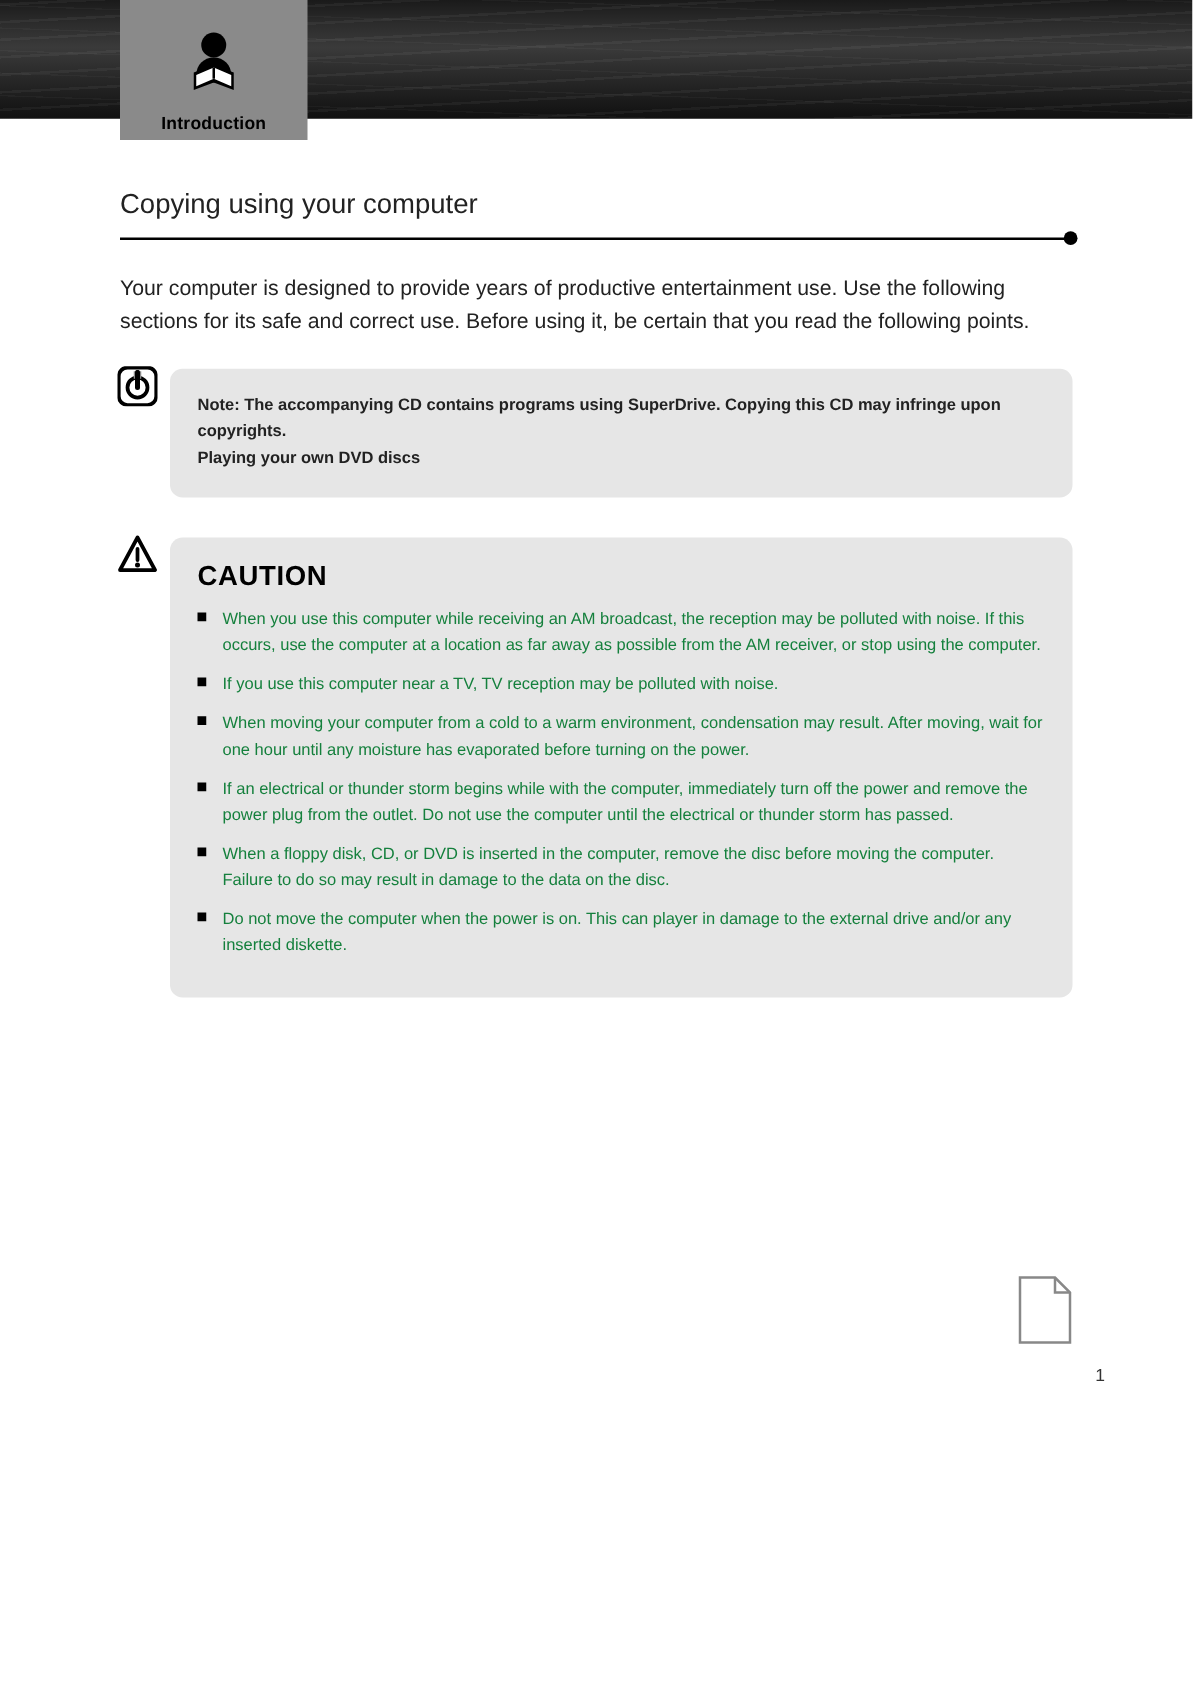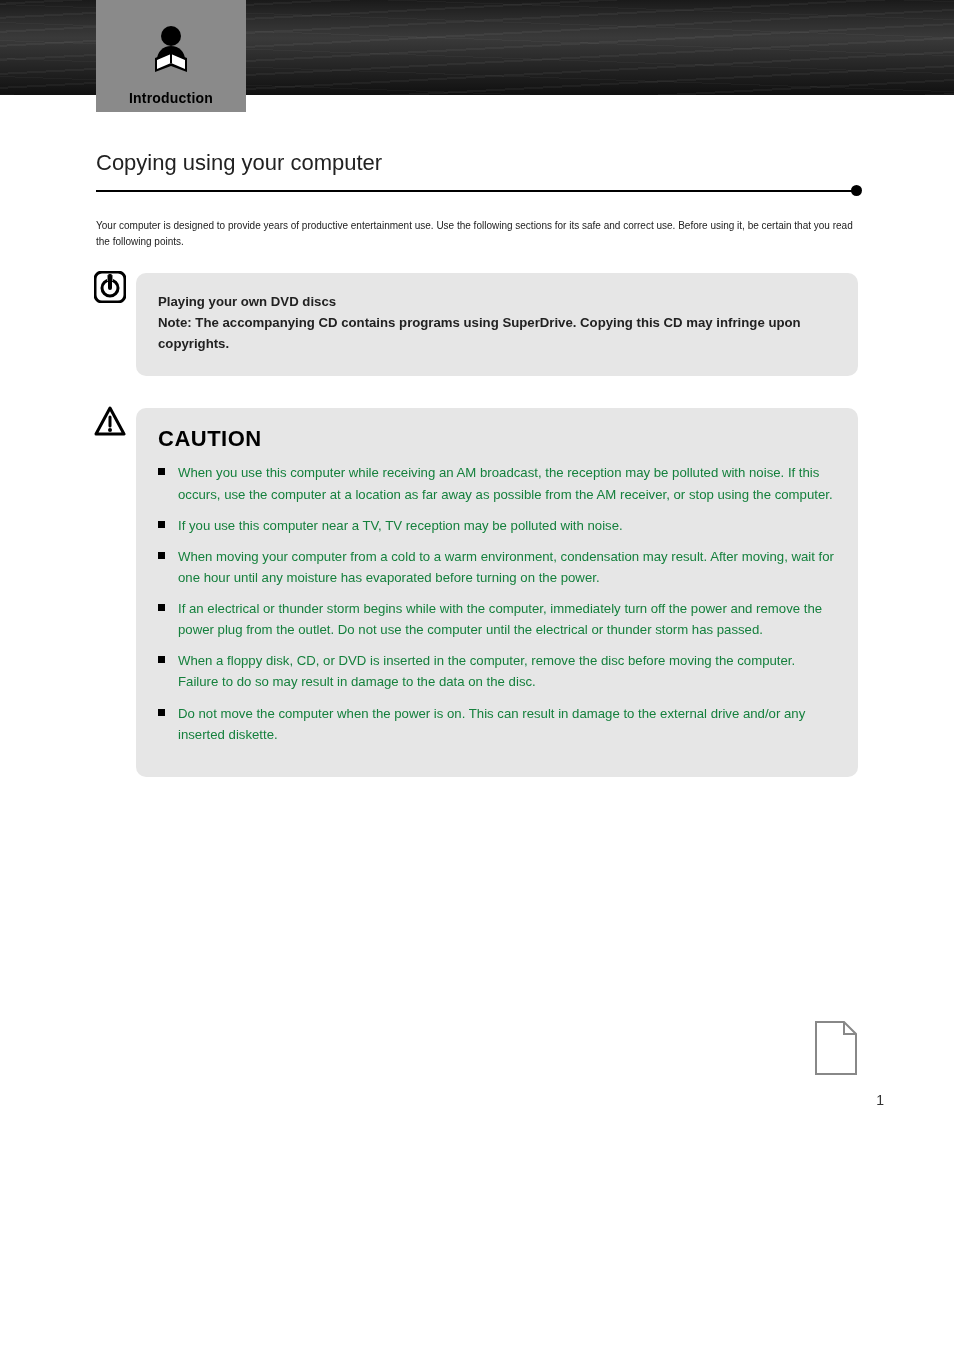--- a/index.html
+++ b/index.html
@@ -75,21 +75,21 @@
   }
   .title-rule .dot {
     position: absolute;
     right: -4px; top: 3px;
     width: 11px; height: 11px;
     background: #000;
     border-radius: 50%;
   }
 
   .intro-para {
-    font-size: 10px;
+    font-size: 17px;
     line-height: 1.55;
     color: #222;
     margin-bottom: 24px;
   }
 
   .callout {
     position: relative;
     margin-left: 40px;
     margin-bottom: 32px;
   }
@@ -192,24 +192,24 @@
           <rect x="1" y="1" width="30" height="30" rx="7" ry="7" fill="none" stroke="#000" stroke-width="3"></rect>
           <circle cx="16" cy="17" r="8" fill="none" stroke="#000" stroke-width="3"></circle>
           <line x1="16" y1="5" x2="16" y2="17" stroke="#000" stroke-width="4" stroke-linecap="round"></line>
           <rect x="13" y="4" width="6" height="6" fill="#8a8a8a"></rect>
           <line x1="16" y1="5" x2="16" y2="15" stroke="#000" stroke-width="4" stroke-linecap="round"></line>
         </svg>
       </div>
       <div class="callout-box">
         <div class="callout-text">
           <p>
-            <strong>Playing your own DVD discs</strong>
+            <strong>Note: The accompanying CD contains programs using SuperDrive. Copying this CD may infringe upon copyrights.</strong>
           </p>
           <p>
-            <strong>Note: The accompanying CD contains programs using SuperDrive. Copying this CD may infringe upon copyrights.</strong>
+            <strong>Playing your own DVD discs</strong>
           </p>
         </div>
       </div>
     </div>
 
     <div class="callout">
       <div class="callout-icon">
         <svg width="32" height="32" viewBox="0 0 32 32">
           <path d="M16 2 L30 28 L2 28 Z" fill="none" stroke="#000" stroke-width="3" stroke-linejoin="round"></path>
           <line x1="16" y1="11" x2="16" y2="20" stroke="#000" stroke-width="3" stroke-linecap="round"></line>
@@ -217,21 +217,21 @@
         </svg>
       </div>
       <div class="callout-box">
         <div class="callout-heading">CAUTION</div>
         <ul class="bullets">
           <li>When you use this computer while receiving an AM broadcast, the reception may be polluted with noise. If this occurs, use the computer at a location as far away as possible from the AM receiver, or stop using the computer.</li>
           <li>If you use this computer near a TV, TV reception may be polluted with noise.</li>
           <li>When moving your computer from a cold to a warm environment, condensation may result. After moving, wait for one hour until any moisture has evaporated before turning on the power.</li>
           <li>If an electrical or thunder storm begins while with the computer, immediately turn off the power and remove the power plug from the outlet. Do not use the computer until the electrical or thunder storm has passed.</li>
           <li>When a floppy disk, CD, or DVD is inserted in the computer, remove the disc before moving the computer. Failure to do so may result in damage to the data on the disc.</li>
-          <li>Do not move the computer when the power is on. This can result in damage to the external drive and/or any inserted diskette.</li>
+          <li>Do not move the computer when the power is on. This can player in damage to the external drive and/or any inserted diskette.</li>
         </ul>
       </div>
     </div>
 
   </div>
 
   <div class="page-fold">
     <svg width="44" height="56" viewBox="0 0 44 56">
       <path d="M2 2 L30 2 L42 14 L42 54 L2 54 Z" fill="none" stroke="#888" stroke-width="2"></path>
       <path d="M30 2 L30 14 L42 14" fill="none" stroke="#888" stroke-width="2"></path>

